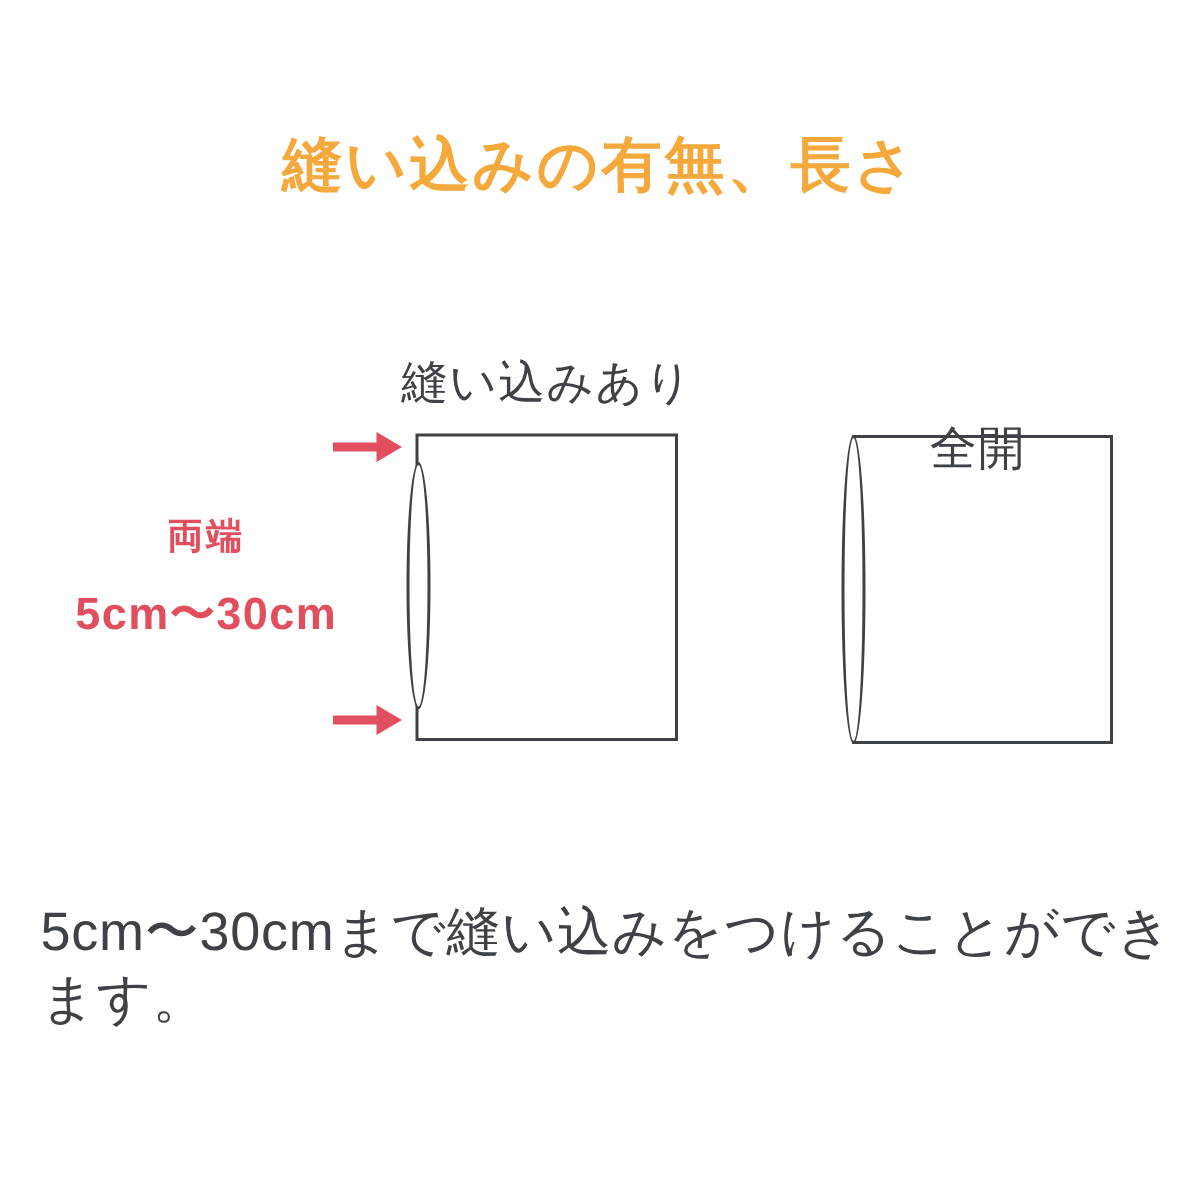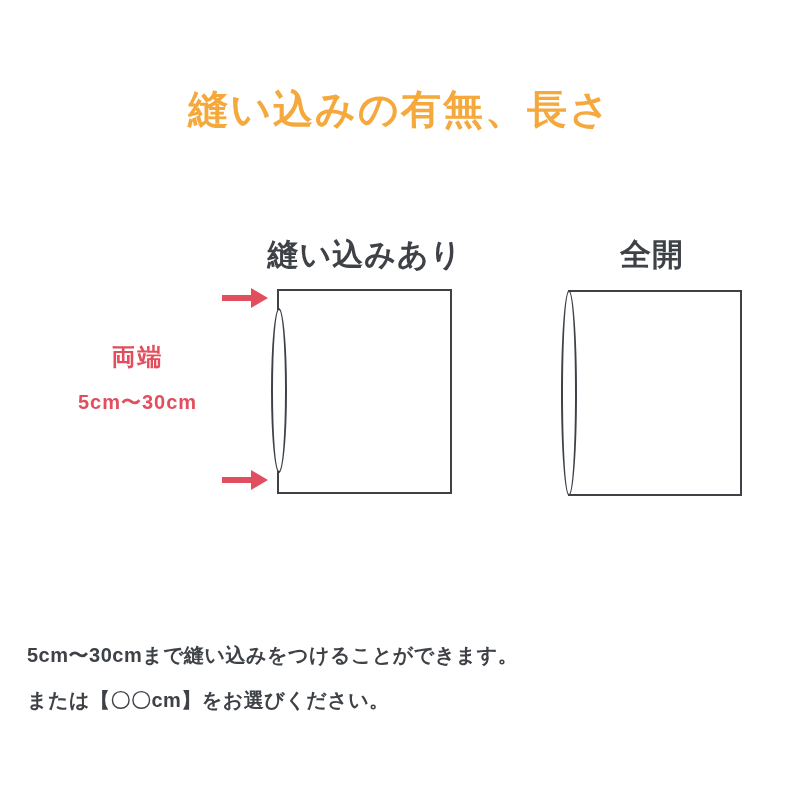--- a/index.html
+++ b/index.html
@@ -28,27 +28,27 @@
     font-size: 40px;
     font-weight: 700;
     letter-spacing: 2px;
     color: var(--accent-orange);
   }
   .dia-label {
     position: absolute;
     top: 234px;
     transform: translateX(-50%);
     font-size: 31px;
-    font-weight: 700;
+    font-weight: 400;
     letter-spacing: 1px;
     color: var(--ink);
     white-space: nowrap;
   }
   .dia-label.left  { left: 365px; }
-  .dia-label.right { left: 652px; }
+  .dia-label.right { left: 652px; margin-top: 44px; }
   .fabric-rect {
     position: absolute;
     border: 2px solid var(--ink);
     background: transparent;
   }
   .fabric-rect.left  { left: 277px; top: 289px; width: 175px; height: 205px; }
   .fabric-rect.right { left: 568px; top: 290px; width: 174px; height: 206px; }
   .opening-ellipse {
     position: absolute;
     border: 2px solid var(--ink);
@@ -67,31 +67,31 @@
   .red-note {
     position: absolute;
     left: 30px;
     top: 341px;
     width: 215px;
     text-align: center;
     color: var(--accent-red);
     font-weight: 700;
   }
   .red-note .line1 { font-size: 24px; letter-spacing: 2px; }
-  .red-note .line2 { font-size: 20px; margin-top: 16px; letter-spacing: 1px; }
+  .red-note .line2 { font-size: 30px; margin-top: 16px; letter-spacing: 1px; }
   .description {
     position: absolute;
     left: 27px;
-    top: 633px;
+    top: 598px;
     width: 760px;
-    font-size: 20px;
+    font-size: 36px;
     line-height: 45px;
     letter-spacing: 0.5px;
     color: var(--ink);
-    font-weight: 700;
+    font-weight: 400;
   }
 </style>
 </head>
 <body>
 
 <div class="page">
 
   <h1 class="title">縫い込みの有無、長さ</h1>
 
   <div class="dia-label left">縫い込みあり</div>
@@ -111,16 +111,15 @@
     <polygon points="29,0 46,10 29,20" fill="#E14F5E"></polygon>
   </svg>
 
   <div class="red-note">
     <div class="line1">両端</div>
     <div class="line2">5cm〜30cm</div>
   </div>
 
   <div class="description">
     <p>5cm〜30cmまで縫い込みをつけることができます。</p>
-    <p>または【〇〇cm】をお選びください。</p>
   </div>
 
 </div>
 
 </body></html>

